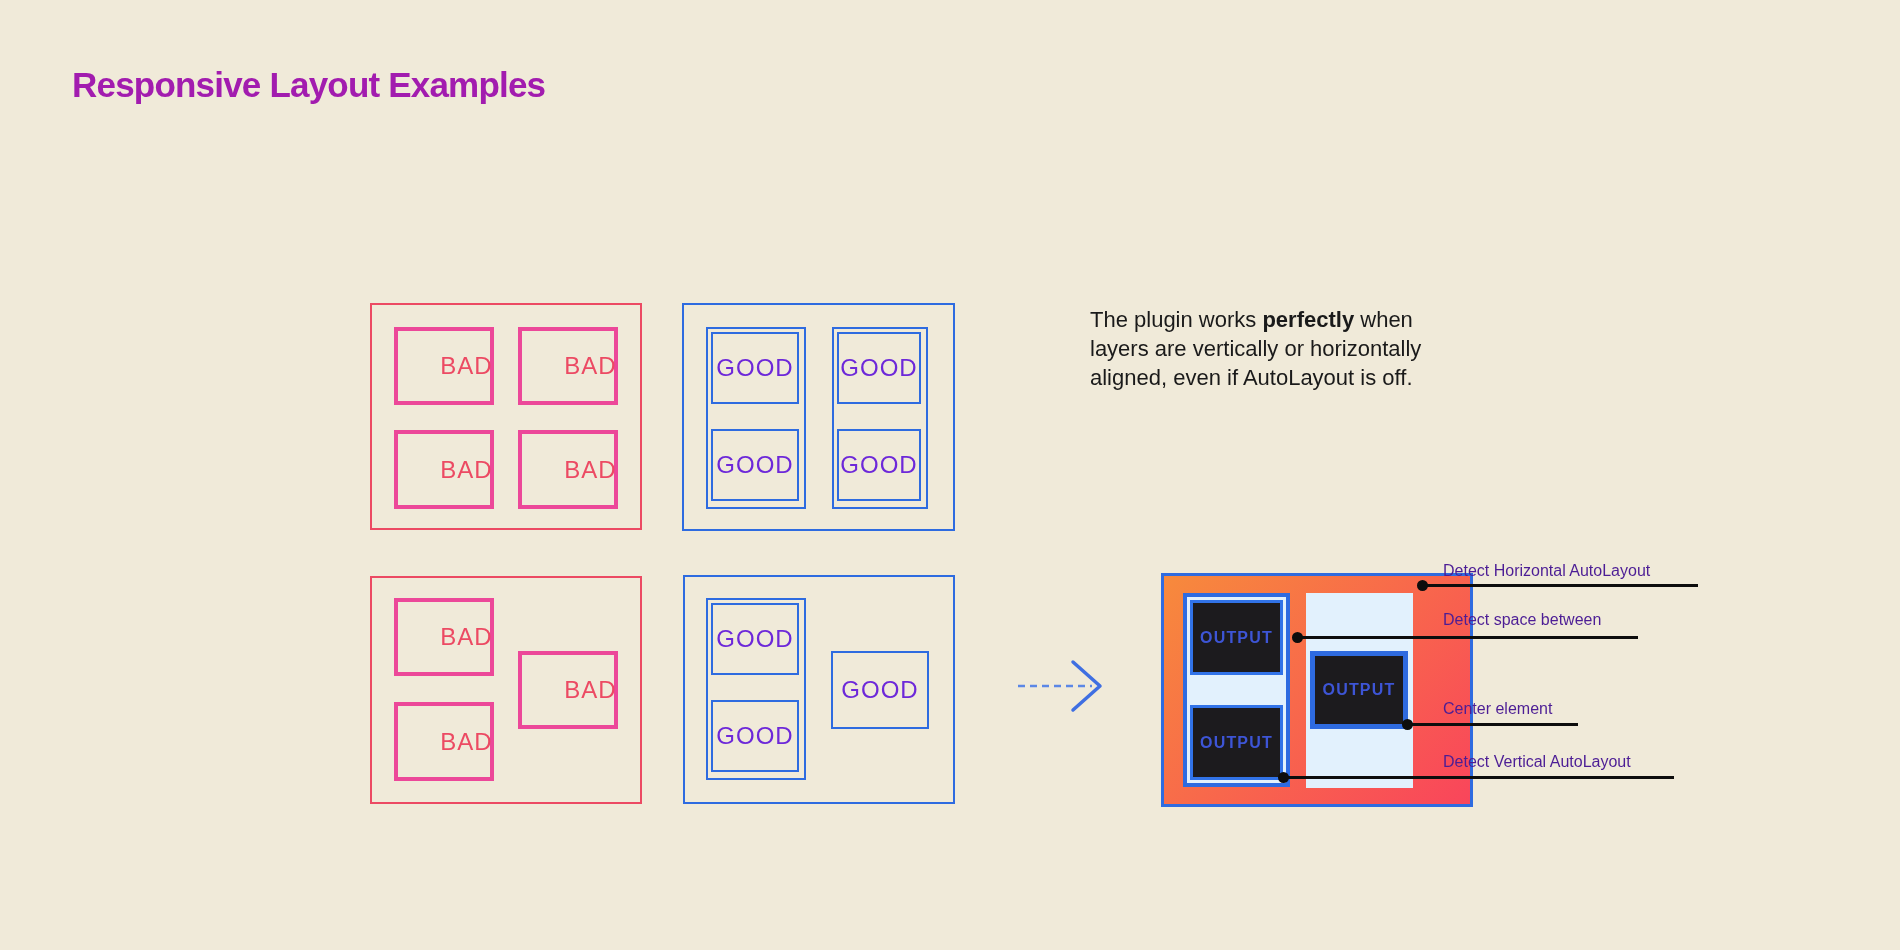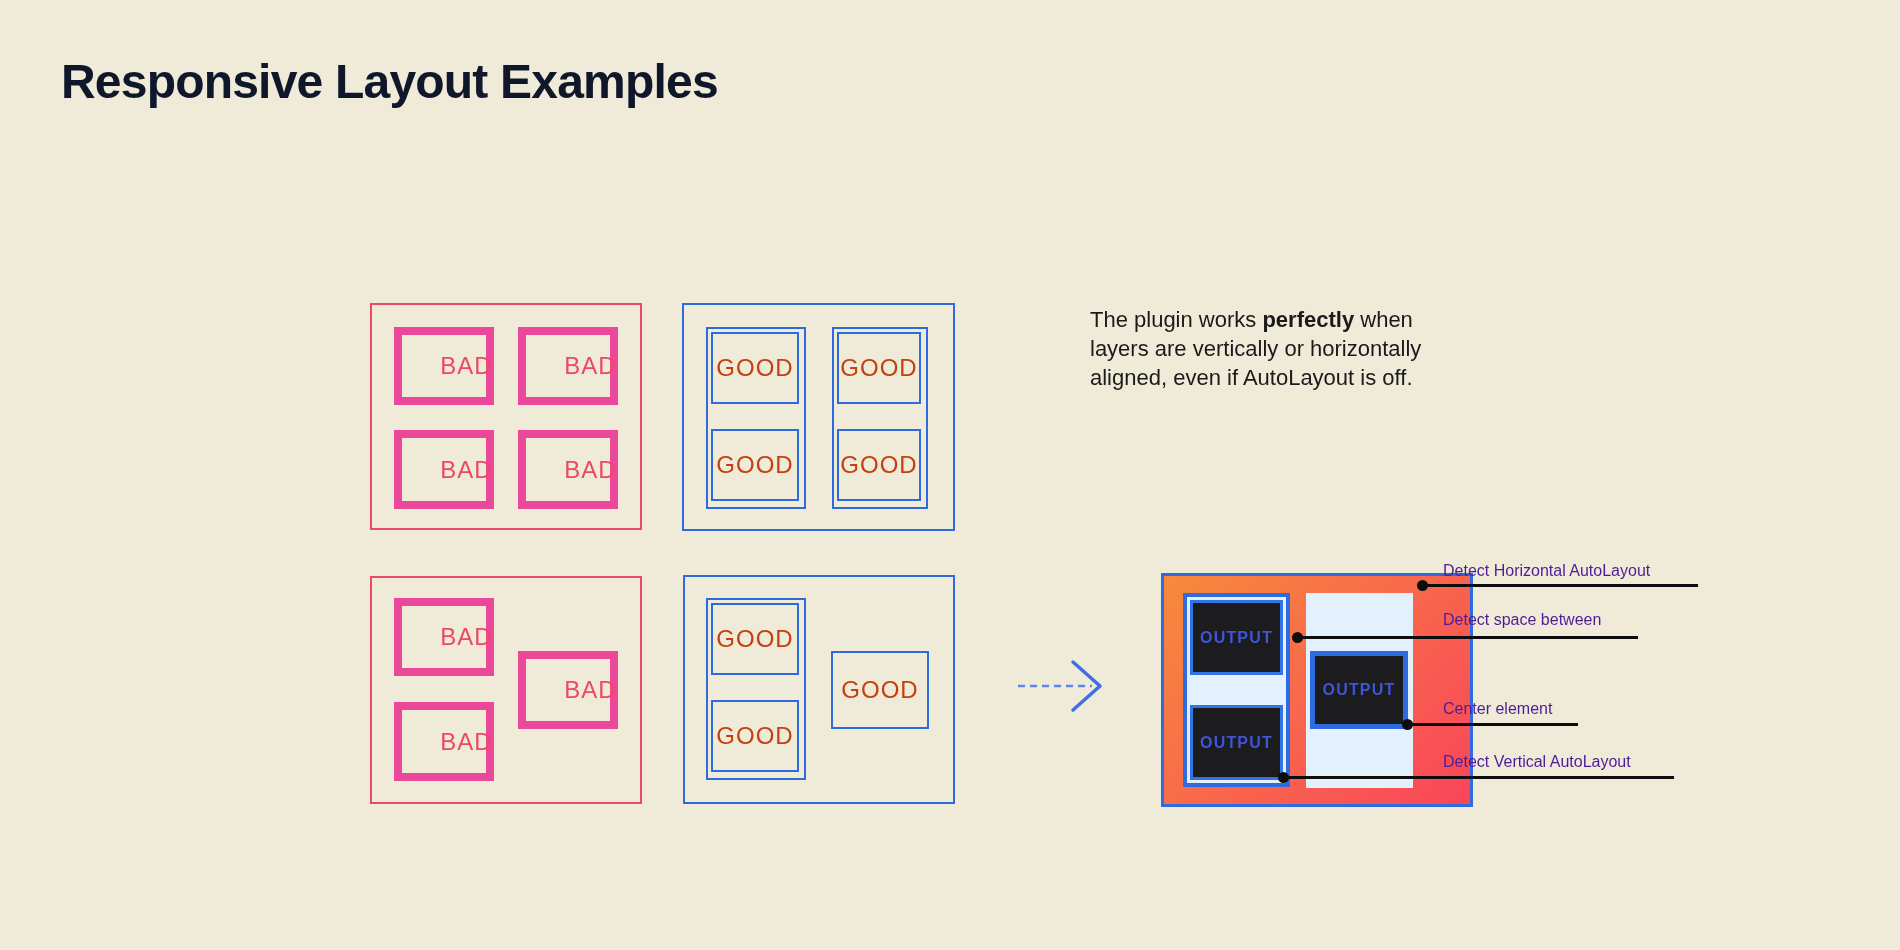--- a/index.html
+++ b/index.html
@@ -1,35 +1,35 @@
 <!DOCTYPE html>
 <html><head>
 <meta charset="utf-8">
 <style>
   html,body{margin:0;padding:0;}
   body{width:1900px;height:950px;background:#f0ead9;font-family:"Liberation Sans",sans-serif;}
   #canvas{position:relative;width:1900px;height:950px;background:#f0ead9;overflow:hidden;}
 
   .page-title{
-    position:absolute;left:57px;top:50px;margin:4px;
-    font-size:48px;font-weight:700;letter-spacing:-0.8px;color:#0f172a;
+    position:absolute;left:57px;top:50px;margin:15px;
+    font-size:35px;font-weight:700;letter-spacing:-0.8px;color:#a21caf;
   }
 
   
   .frame{position:absolute;box-sizing:border-box;}
   .frame.red{border:2px solid #ec4a63;}
   .frame.blue{border:2px solid #2e6be0;}
 
   .cell{
     position:absolute;box-sizing:border-box;
     display:flex;align-items:center;justify-content:center;
     font-size:24px;font-weight:500;letter-spacing:1px;
   }
-  .cell.bad{border:8px solid #ec4899;color:#ec4a63;padding-left:45px;}
-  .cell.good{border:2px solid #2e6be0;color:#c2410c;}
+  .cell.bad{border:4px solid #ec4899;color:#ec4a63;padding-left:45px;}
+  .cell.good{border:2px solid #2e6be0;color:#6d28d9;}
 
   .group{position:absolute;box-sizing:border-box;border:2px solid #2e6be0;}
 
   
   .description{position:absolute;left:1090px;top:305px;color:#1a1a1a;font-size:22px;line-height:29px;}
   .description p{margin:0;}
   .description p + p{margin-top:30px;}
   .description b{font-weight:700;}
 
   

